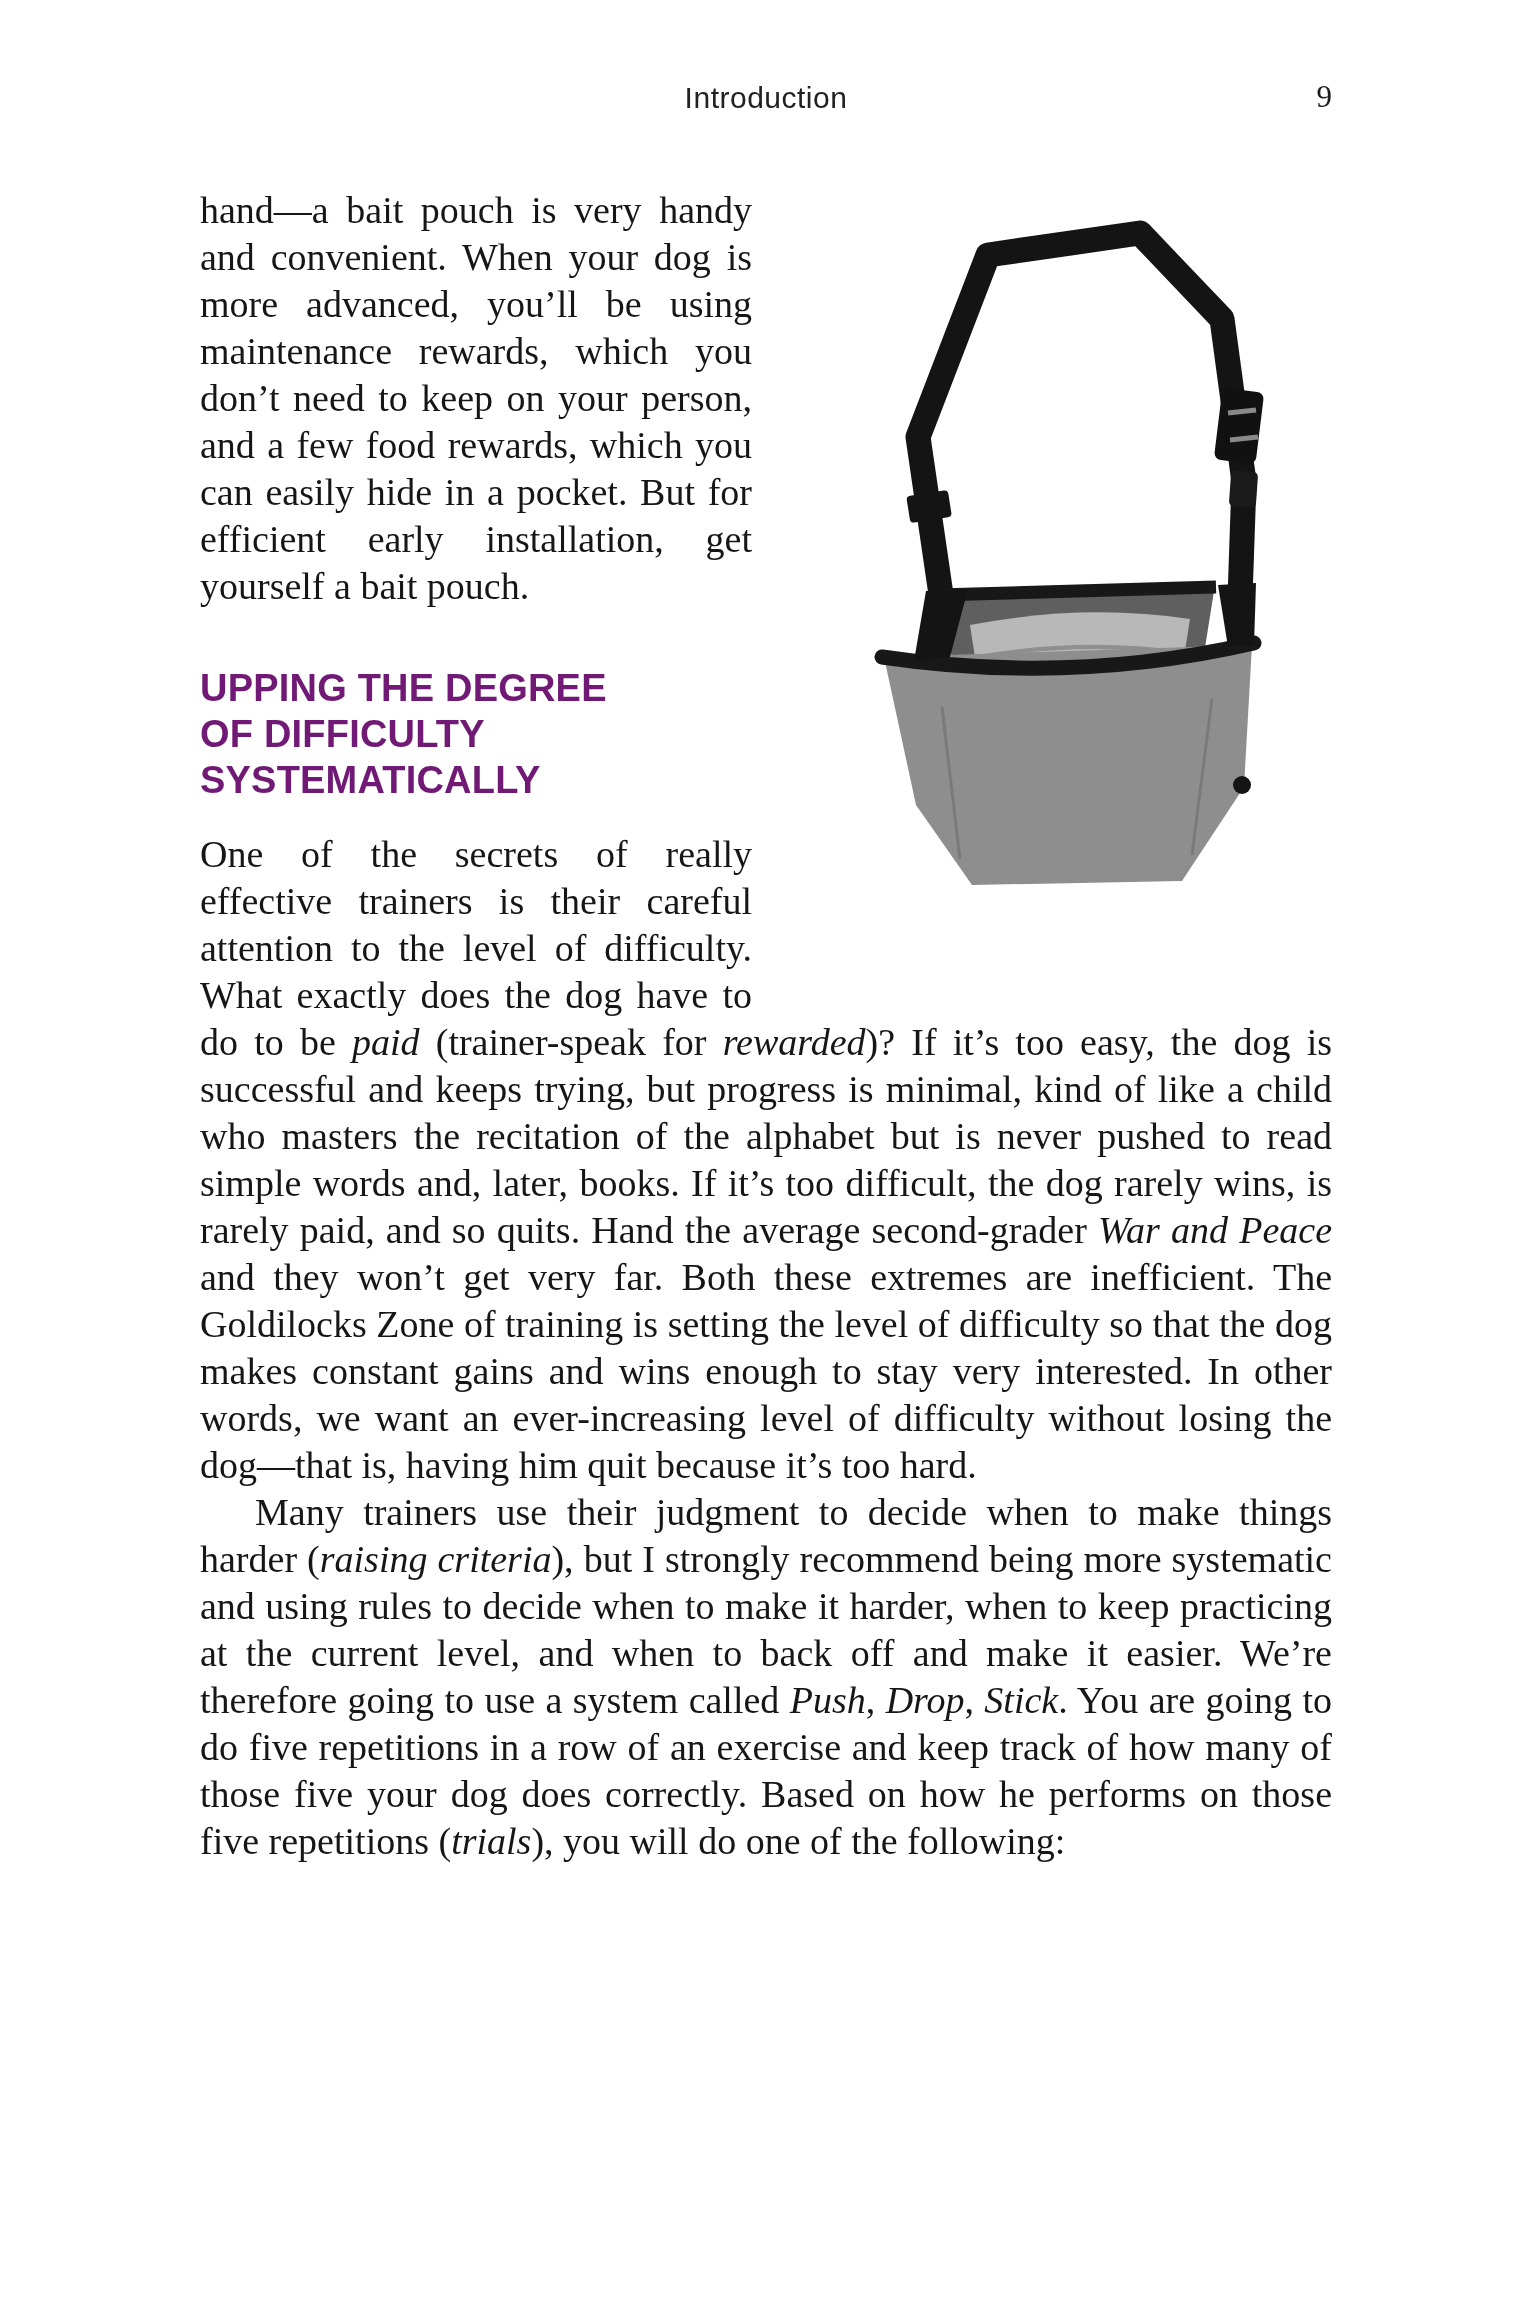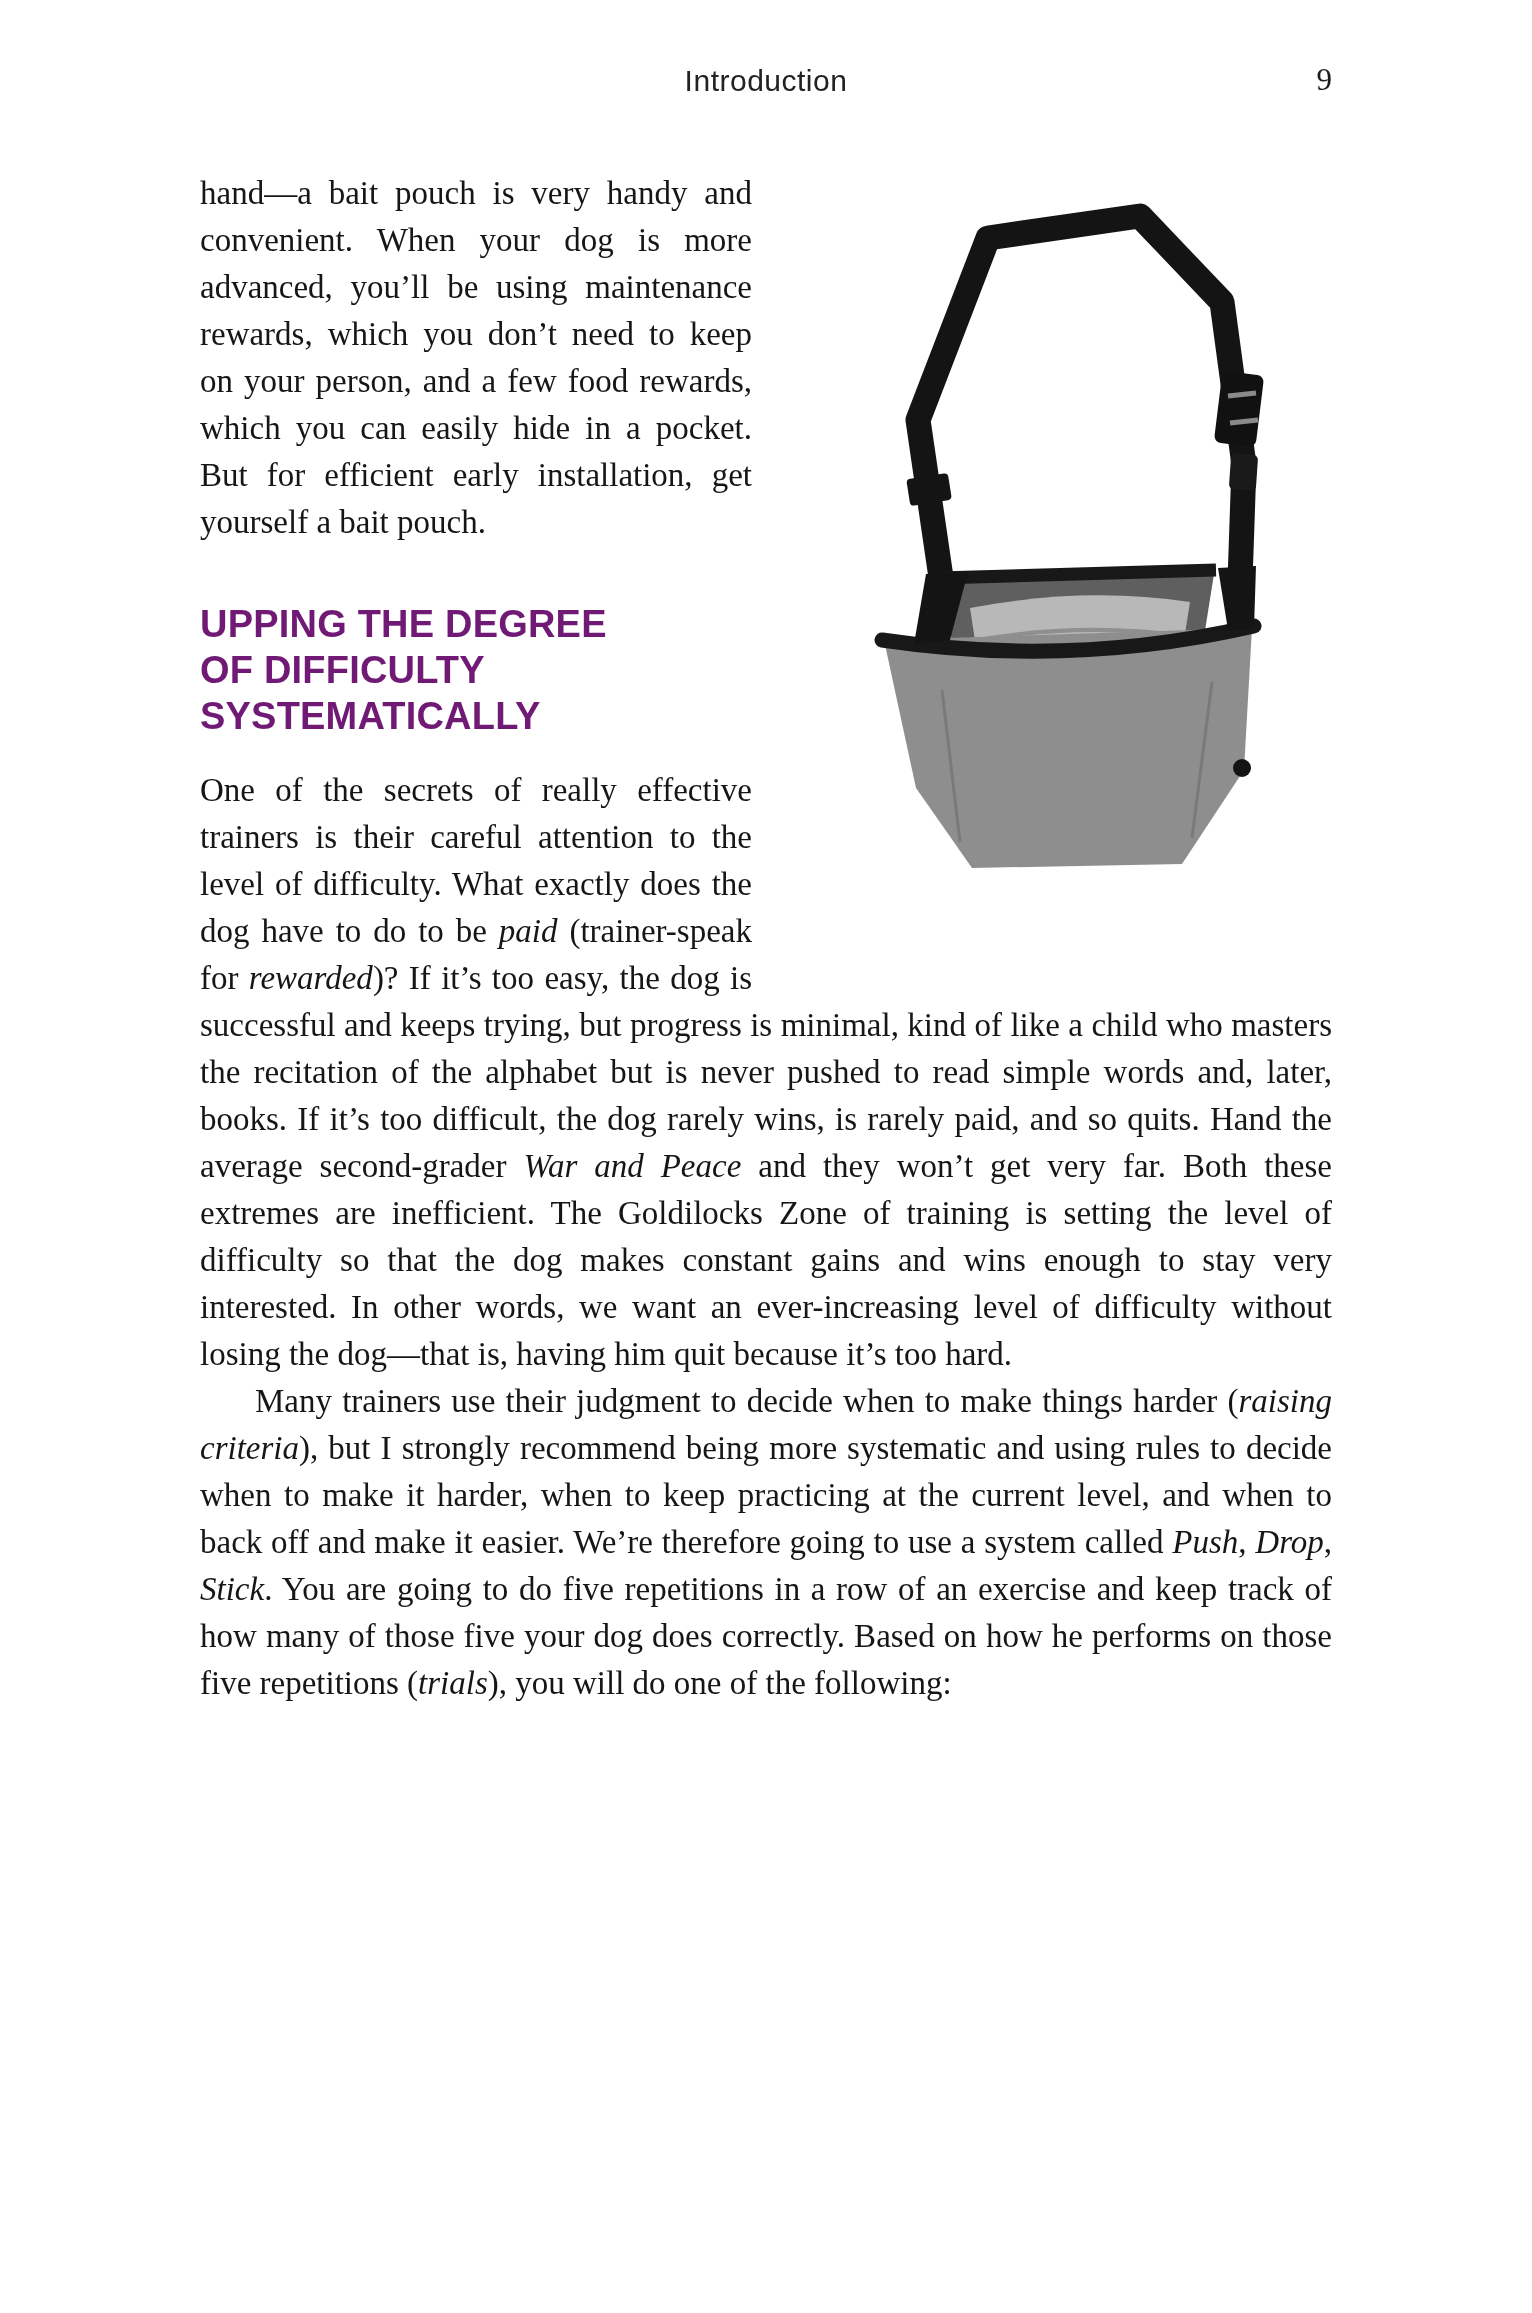--- a/index.html
+++ b/index.html
@@ -2,36 +2,36 @@
 <html><head>
 <meta charset="utf-8">
 <style>
   html,body{margin:0;padding:0;background:#ffffff;}
   body{
     width:1532px;height:2313px;
     font-family:"Liberation Serif", serif;
     color:#161616;
     -webkit-font-smoothing:antialiased;
   }
-  .page{box-sizing:border-box;width:1532px;height:2313px;padding:64px 200px 0 200px;overflow:hidden;}
+  .page{box-sizing:border-box;width:1532px;height:2313px;padding:81px 200px 0 200px;overflow:hidden;}
   .pagehead{position:relative;height:42px;margin-bottom:64px;}
   .head-title{
     text-align:center;
     font-family:"Liberation Sans", sans-serif;
     font-size:30px;letter-spacing:.5px;color:#222;
   }
   .page-num{position:absolute;right:0;top:-2px;font-size:31px;color:#1c1c1c;}
 
   .figure{
     float:right;width:540px;height:780px;
     margin:0 0 12px 40px;
   }
   .figure svg{display:block;width:540px;height:780px;}
 
-  .bodytext p{margin:0;font-size:33px;line-height:47px;text-align:justify;}
+  .bodytext p{margin:0;font-size:38px;line-height:47px;text-align:justify;}
   .indented{text-indent:55px;}
 
   .section-heading{
     font-family:"Liberation Sans", sans-serif;
     font-weight:700;font-size:38px;line-height:46px;
     margin:55px 0 28px 0;color:#701a75;letter-spacing:.2px;
   }
   .section-heading span{display:block;}
 
   em{font-style:italic;}

